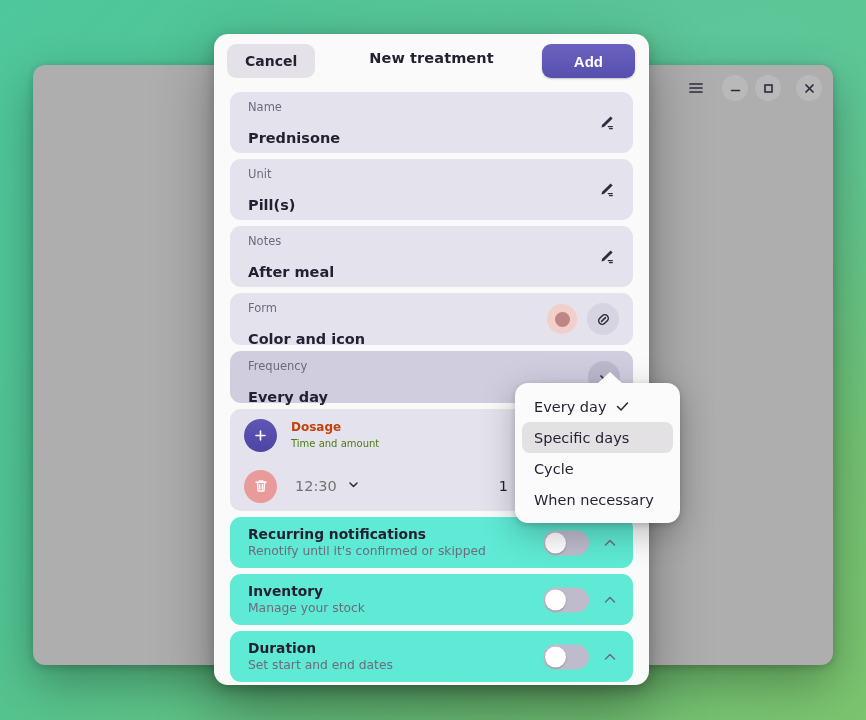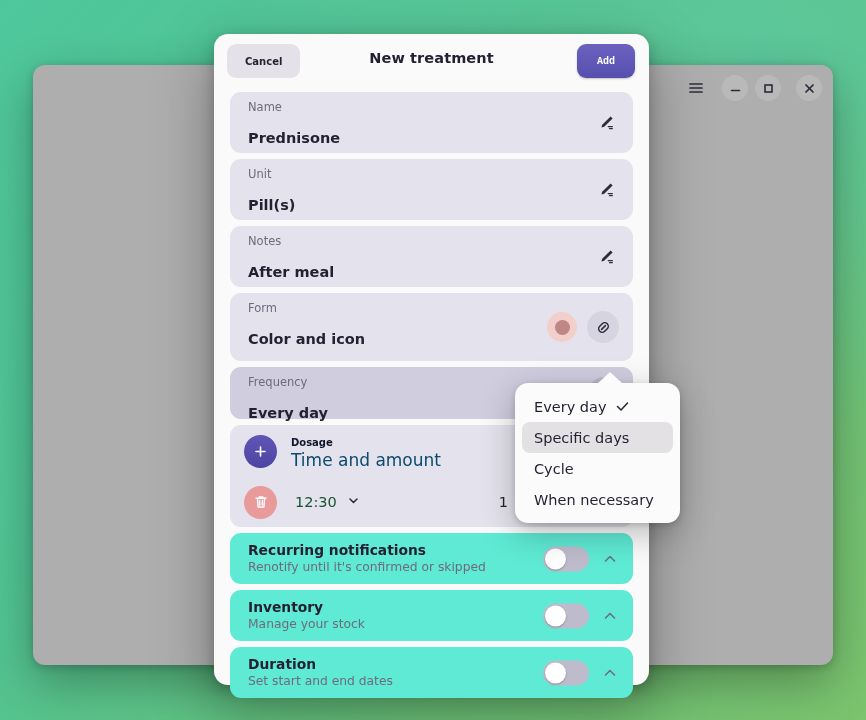--- a/index.html
+++ b/index.html
@@ -82,44 +82,44 @@
   #cancel-button {
     position: absolute;
     left: 13px; top: 10px;
     height: 34px;
     padding: 0 18px;
     border: none;
     border-radius: 9px;
     background: #e4e2e8;
     color: #241f31;
     font-family: "DejaVu Sans", sans-serif;
-    font-size: 10px;
+    font-size: 14px;
     font-weight: bold;
     cursor: pointer;
   }
   #dialog-title {
     position: absolute;
     left: 0; right: 0; top: 16px;
     text-align: center;
     font-size: 14.5px;
     font-weight: bold;
     color: #241f31;
     letter-spacing: 0.1px;
   }
   #add-button {
     position: absolute;
     right: 14px; top: 10px;
     height: 34px;
-    padding: 0 20px;
+    padding: 0 32px;
     border: none;
     border-radius: 9px;
     background: linear-gradient(180deg, #6b62c0 0%, #574fae 100%);
     color: #ffffff;
-    font-family: Liberation Mono, monospace;
-    font-size: 10px;
+    font-family: Liberation Sans, sans-serif;
+    font-size: 15px;
     font-weight: bold;
     cursor: pointer;
     box-shadow: 0 1px 2px rgba(0,0,0,0.22);
   }
 
   
   #dialog-content {
     position: absolute;
     left: 0; right: 0; top: 52px; bottom: 0;
     padding: 6px 16px 0 16px;
@@ -151,21 +151,21 @@
 
   .edit-icon {
     position: absolute;
     right: 18px; top: 50%;
     transform: translateY(-50%);
     width: 18px; height: 18px;
     cursor: pointer;
   }
 
   
-  #form-row { height: 68px; padding: 8px 110px 0 18px; }
+  #form-row { height: 52px; padding: 8px 110px 0 18px; }
   #color-swatch {
     position: absolute;
     right: 56px; top: 50%;
     transform: translateY(-50%);
     width: 30px; height: 30px;
     border-radius: 50%;
     background: #f3cfcb;
     display: flex; align-items: center; justify-content: center;
     cursor: pointer;
   }
@@ -215,35 +215,35 @@
     width: 33px; height: 33px;
     border-radius: 50%;
     display: flex; align-items: center; justify-content: center;
     flex: none;
     cursor: pointer;
   }
   #dosage-add-button { background: linear-gradient(180deg, #5f55b5 0%, #4e44a3 100%); }
   #dosage-delete-button { background: #e99a9a; }
   .dosage-texts { margin-left: 14px; }
   #dosage-title {
-    font-size: 10px; font-weight: bold; color: #0f172a; line-height: 18px;
+    font-size: 12px; font-weight: bold; color: #c2410c; line-height: 18px;
   }
   #dosage-subtitle {
-    font-size: 17px; color: #0c4a6e; line-height: 16px;
+    font-size: 10px; color: #4d7c0f; line-height: 16px;
   }
   #dosage-entry-row {
     position: relative;
     height: 50px;
     display: flex; align-items: center;
     padding-left: 14px;
   }
   #dosage-time {
     margin-left: 18px;
     font-size: 14.5px;
-    color: #14532d;
+    color: #737373;
     display: flex; align-items: center; gap: 10px;
     cursor: pointer;
   }
   #dosage-amount {
     position: absolute;
     right: 125px;
     font-size: 14.5px;
     color: #241f31;
   }
 

